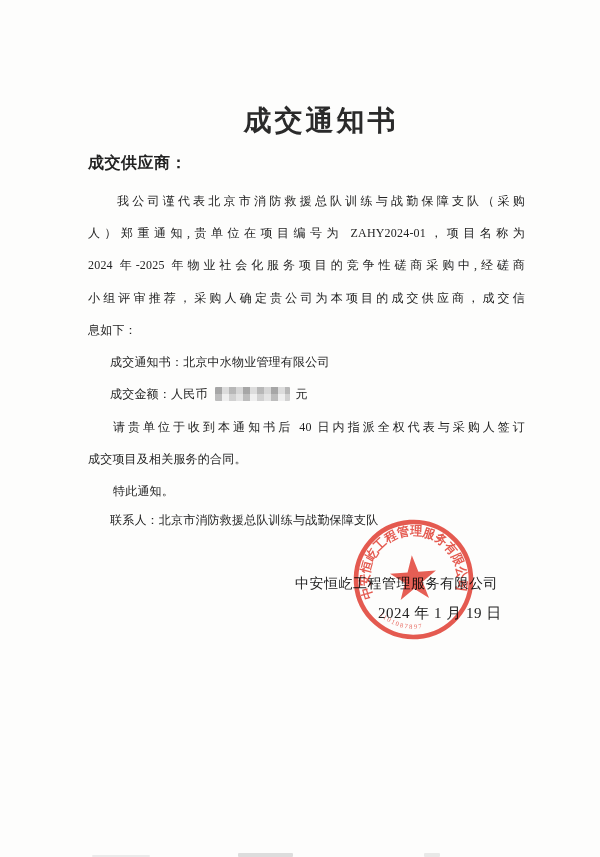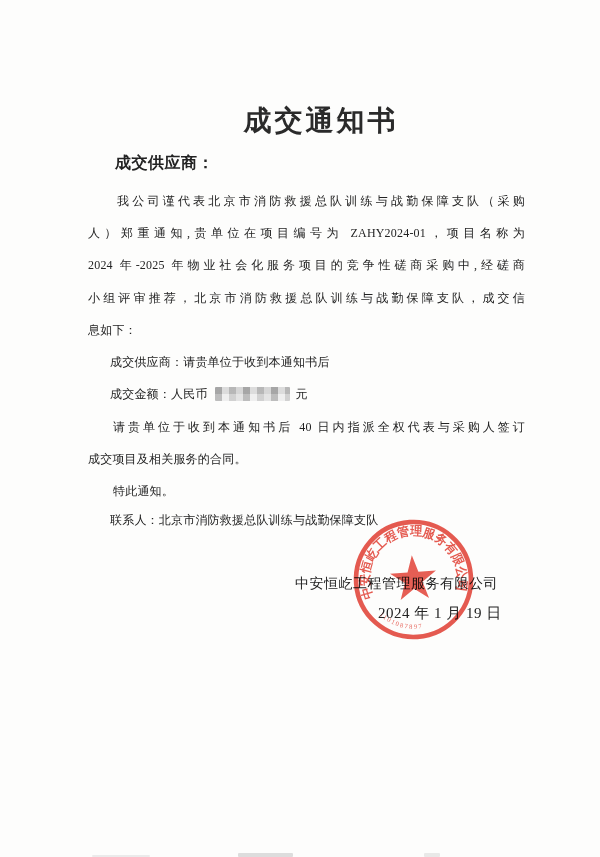--- a/index.html
+++ b/index.html
@@ -16,21 +16,20 @@
     margin:4px;
     text-align:center;
     font-size:28px;font-weight:700;
     letter-spacing:3px;
     color:#2a2a2a;
   }
   .addressee{
     position:absolute;left:88px;top:153px;
     font-size:16px;font-weight:700;
     letter-spacing:0.5px;
-    margin-left:27px;
   }
   .line{
     position:absolute;left:88px;width:437px;
     font-size:12px;line-height:20px;
     letter-spacing:0.2px;
     white-space:nowrap;
   }
   .just{
     white-space:normal;
     text-align:justify;
@@ -78,24 +77,24 @@
 
 <div class="page">
 
   <h1 class="title">成交通知书</h1>
 
   <div class="addressee">成交供应商：</div>
 
   <div class="line just ind-para" style="top:191px">我公司谨代表北京市消防救援总队训练与战勤保障支队（采购</div>
   <div class="line just" style="top:223px">人）郑重通知,贵单位在项目编号为 ZAHY2024-01，项目名称为</div>
   <div class="line just" style="top:255px">2024 年-2025 年物业社会化服务项目的竞争性磋商采购中,经磋商</div>
-  <div class="line just" style="top:288px">小组评审推荐，北京市消防救援总队训练与战勤保障支队，成交信</div>
+  <div class="line just" style="top:288px">小组评审推荐，采购人确定贵公司为本项目的成交供应商，成交信</div>
   <div class="line" style="top:320px">息如下：</div>
 
-  <div class="line ind-item" style="top:352px">成交供应商：请贵单位于收到本通知书后</div>
+  <div class="line ind-item" style="top:352px">成交通知书：北京中水物业管理有限公司</div>
 
   <div class="line flexline pad-item" style="top:384px">
     <span>成交金额：人民币</span>
     <span class="redact redact-amount"></span>
     <span>元</span>
   </div>
 
   <div class="line just ind-req" style="top:417px">请贵单位于收到本通知书后 40 日内指派全权代表与采购人签订</div>
   <div class="line ind-req" style="top:481px">特此通知。</div>
   <div class="line" style="top:449px">成交项目及相关服务的合同。</div>

